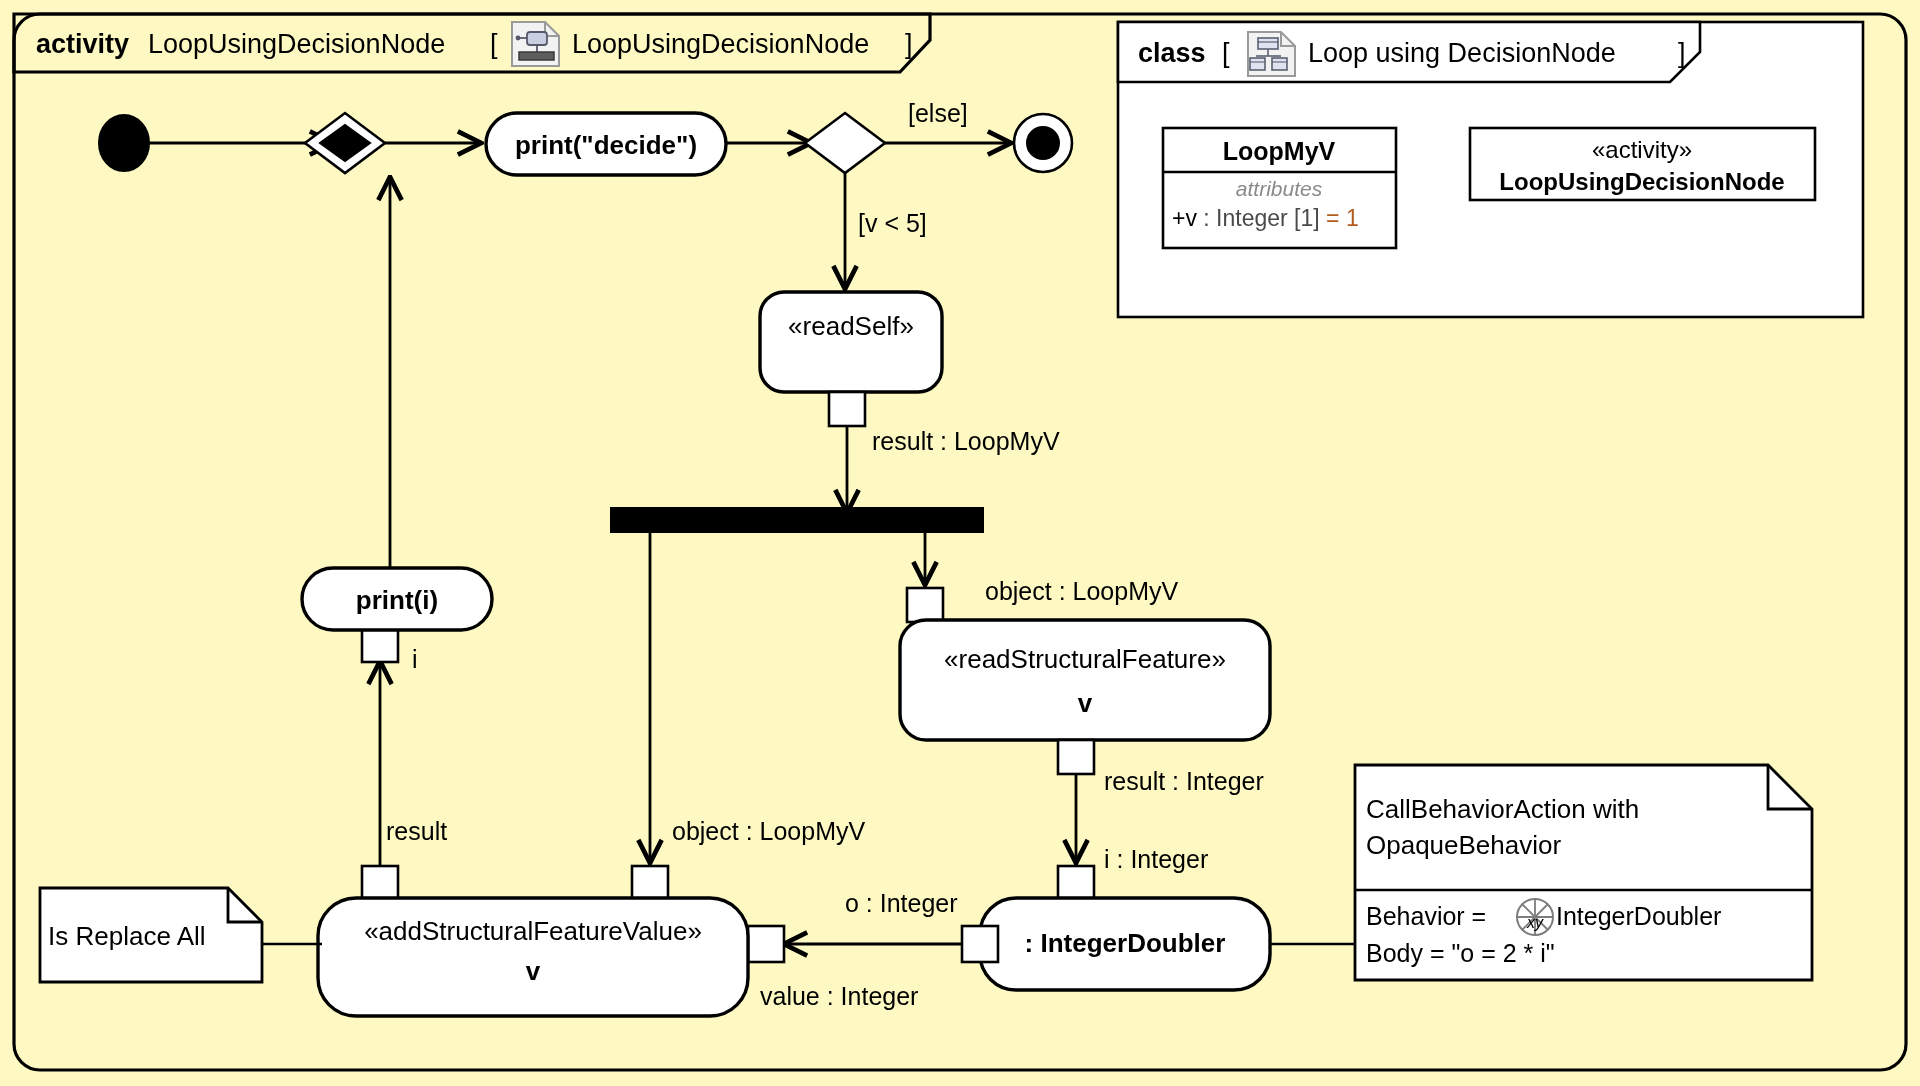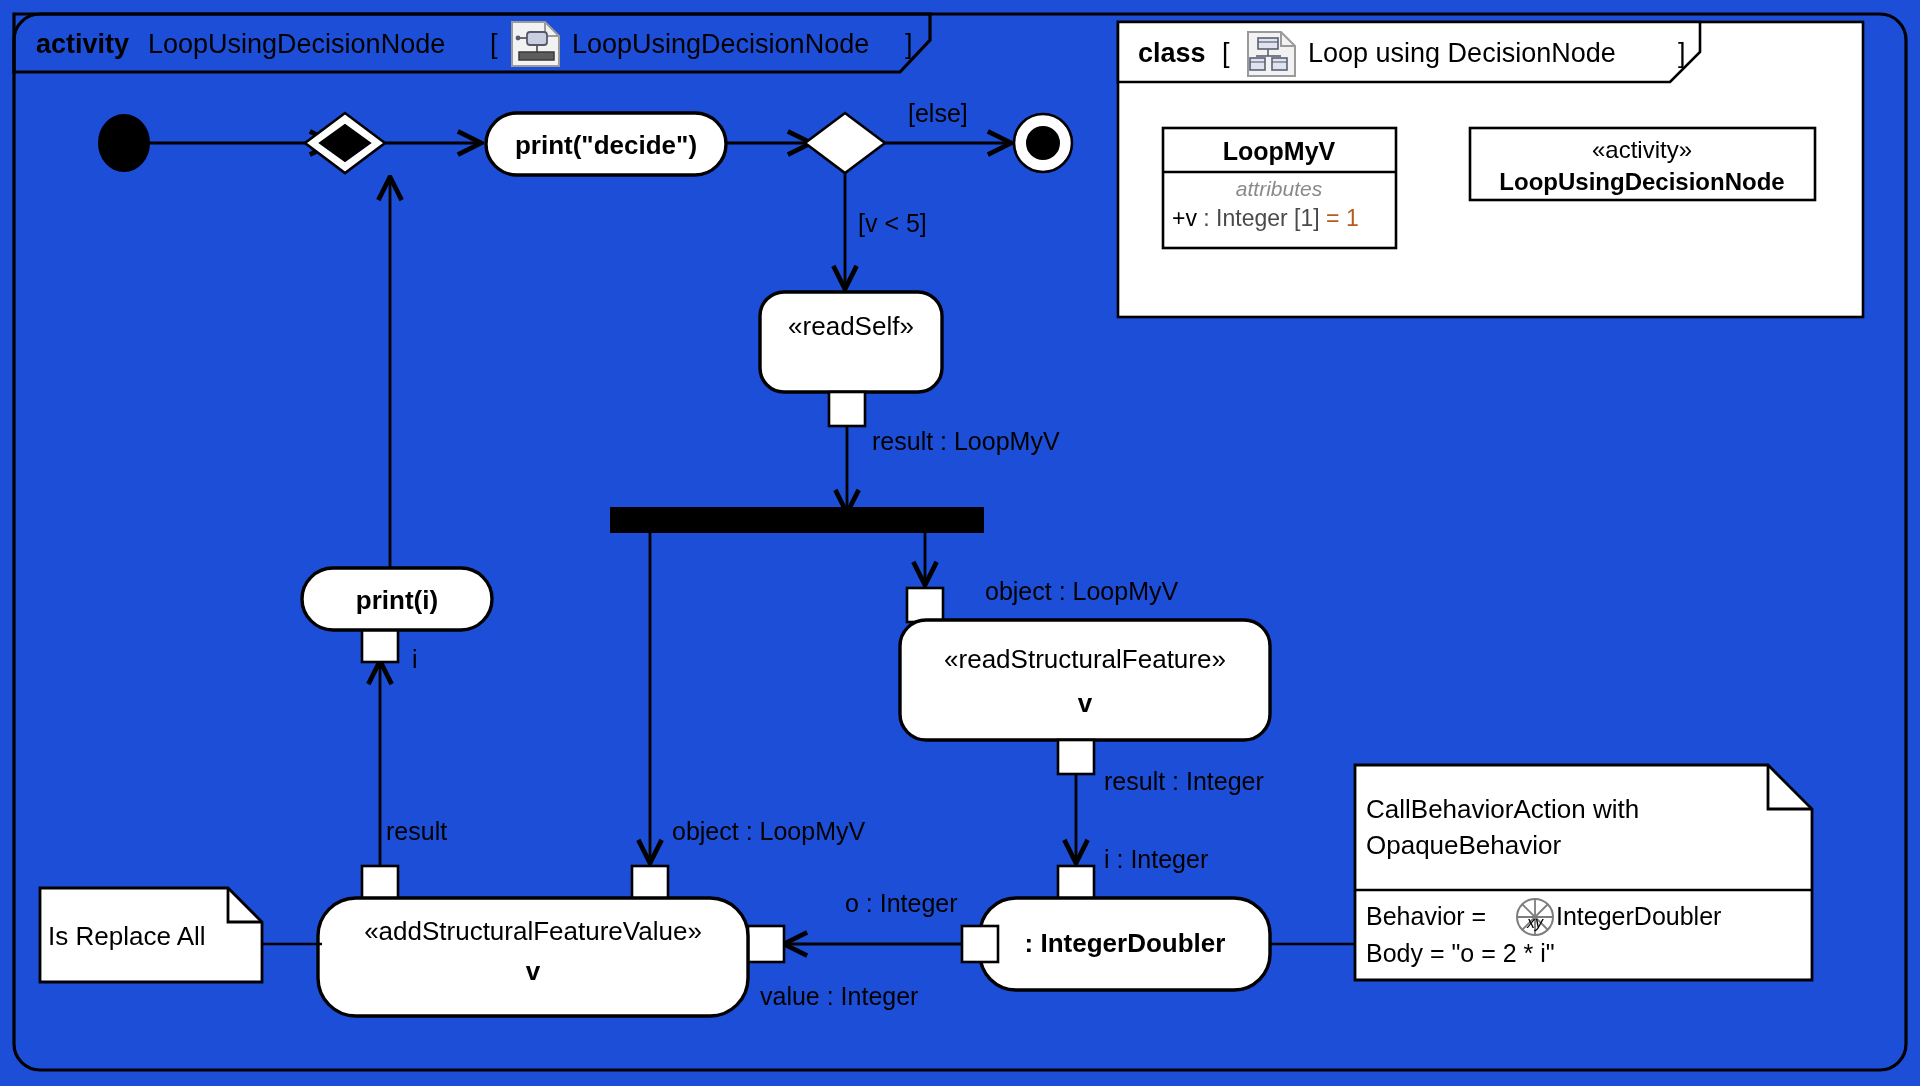--- a/index.html
+++ b/index.html
@@ -11,21 +11,21 @@
   body {
     width: 1920px;
     height: 1086px;
     overflow: hidden;
     font-family: "Liberation Sans", sans-serif;
   }
   #canvas {
     position: relative;
     width: 1920px;
     height: 1086px;
-    background: #1d4ed8;
+    background: #fef9c3;
   }
   svg#diagram {
     position: absolute;
     left: 0;
     top: 0;
     width: 1920px;
     height: 1086px;
   }
   
   .fr { fill: none; stroke: #000; stroke-width: 3.2; }

